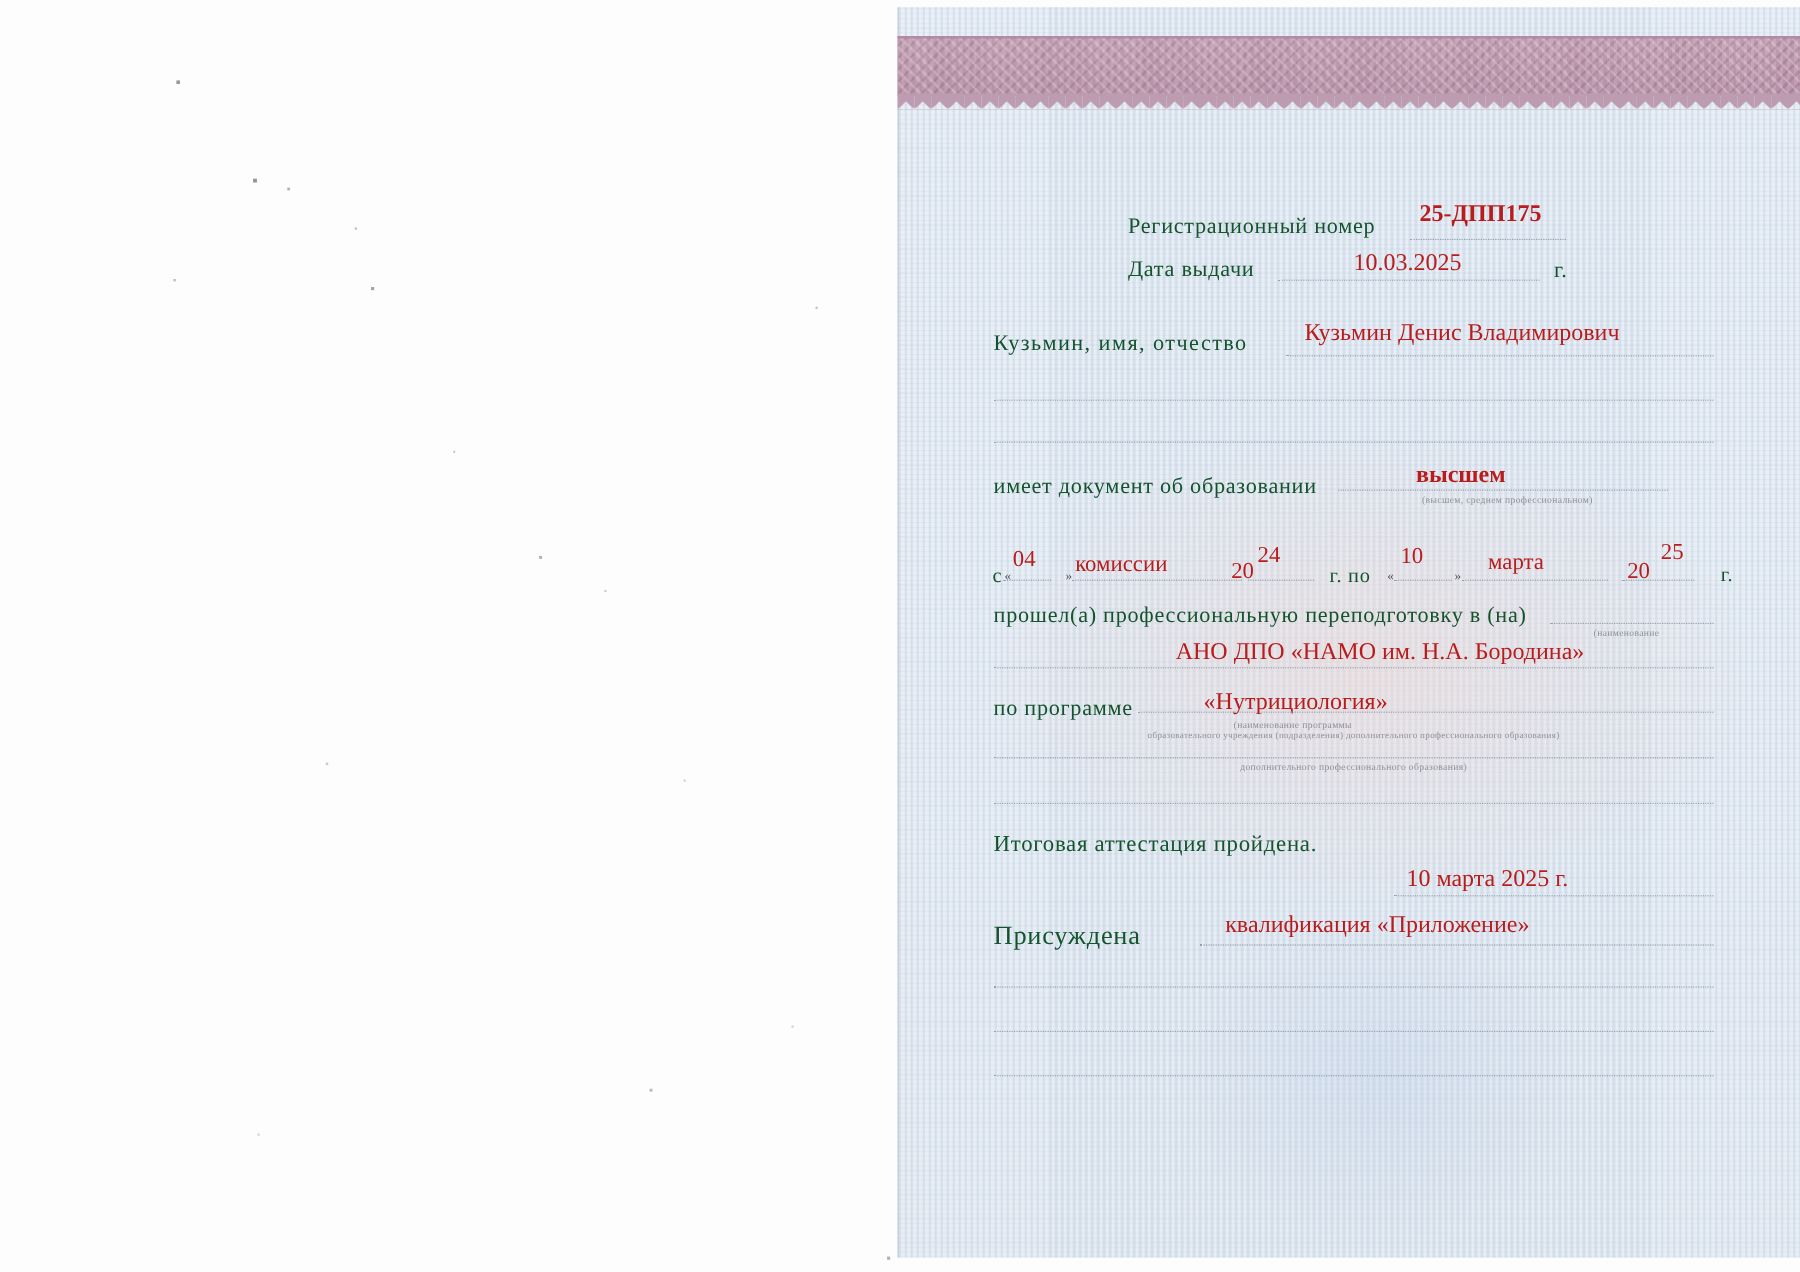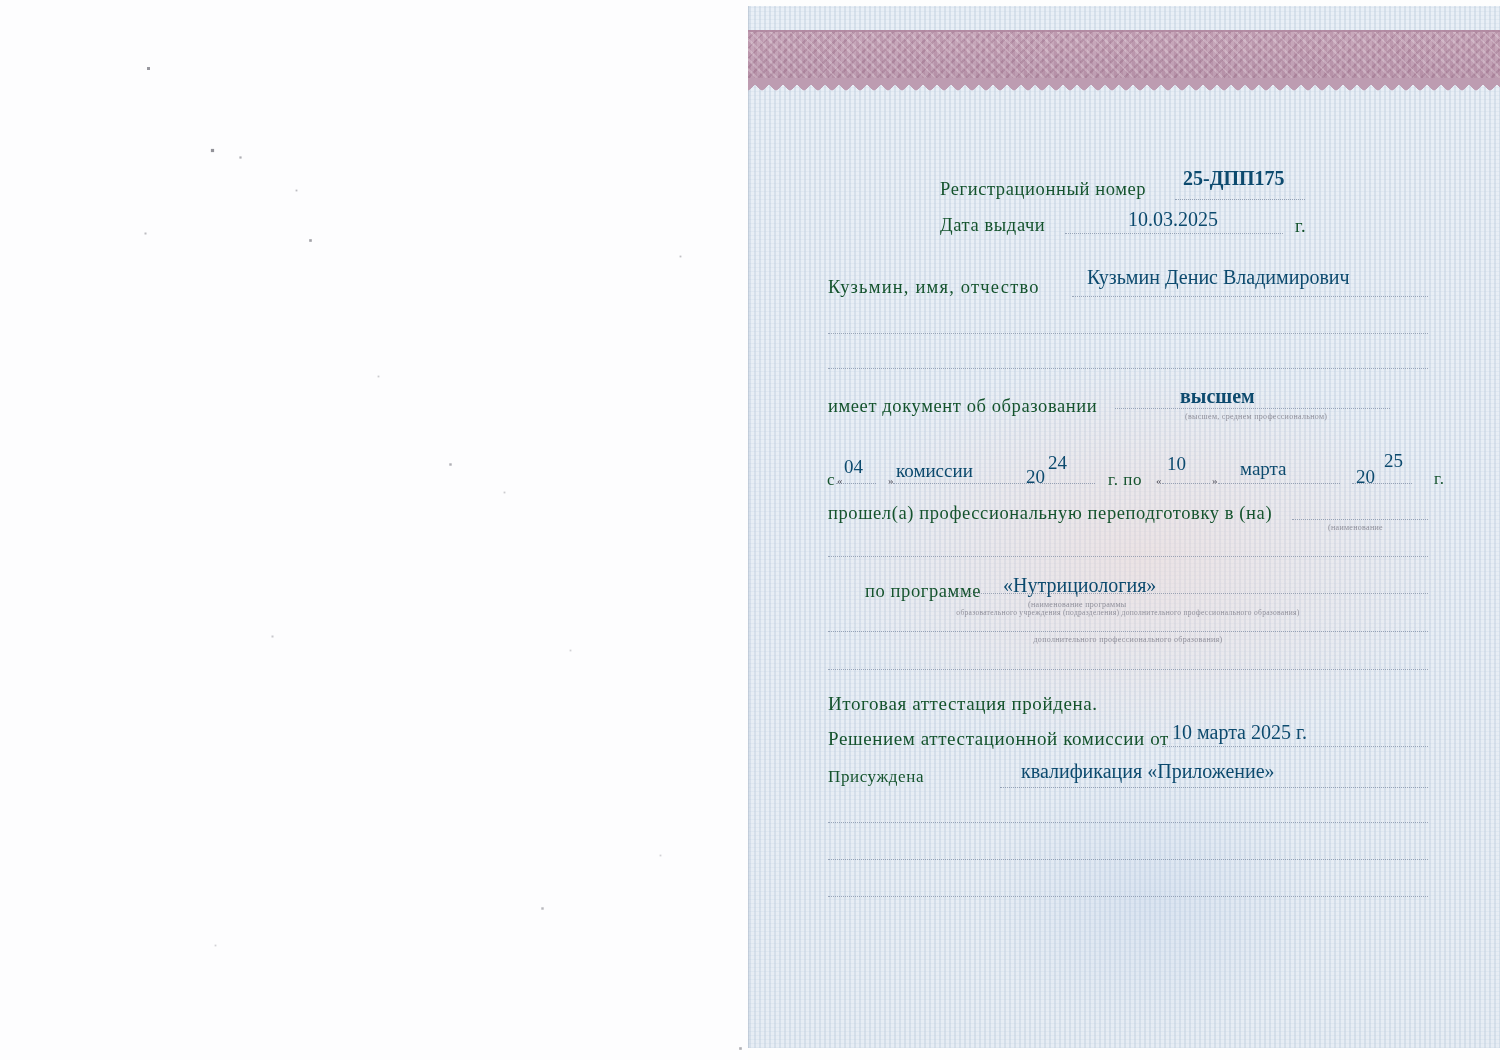--- a/index.html
+++ b/index.html
@@ -33,21 +33,21 @@
     background:
       linear-gradient(to bottom right, #bd9cb1 49.5%, rgba(0,0,0,0) 50%) 0 0/14px 13px repeat-x,
       linear-gradient(to bottom left,  #bd9cb1 49.5%, rgba(0,0,0,0) 50%) 14px 0/14px 13px repeat-x;
     background-repeat:repeat-x;}
   .watermark{position:absolute;left:980px;top:760px;width:340px;height:280px;border-radius:50%;
     background:radial-gradient(closest-side, rgba(188,206,231,.30), rgba(188,206,231,.12) 62%, rgba(188,206,231,0));}
   .abs{position:absolute;white-space:nowrap;}
   .title{font-weight:bold;font-size:24px;color:#23232d;letter-spacing:.5px;}
   .serial{font-size:24px;letter-spacing:2.5px;color:#b2525c;}
   .lbl{font-size:18.5px;color:#14532d;letter-spacing:.6px;}
-  .val{font-size:20px;color:#0c4a6e;}
+  .val{font-size:20px;color:#b91c1c;}
   .bold{font-weight:bold;}
   .hint{font-size:8px;color:#8f8f9a;letter-spacing:.3px;}
   .dline{position:absolute;border-bottom:1.5px dotted rgba(112,128,152,.65);height:0;}
   .center{text-align:center;white-space:nowrap;}
 </style>
 </head>
 <body>
 
 <div class="canvas">
 
@@ -101,40 +101,40 @@
   <div class="dline" style="left:1218px;top:483px;width:122px;"></div>
   <div class="abs val" style="left:1356px;top:466px;font-size:19px;">20</div>
   <div class="abs val" style="left:1384px;top:450px;font-size:19px;">25</div>
   <div class="dline" style="left:1352px;top:483px;width:60px;"></div>
   <div class="abs lbl" style="left:1434px;top:469px;font-size:17px;">г.</div>
 
   <div class="abs lbl" style="left:828px;top:503px;">прошел(а) профессиональную переподготовку в (на)</div>
   <div class="dline" style="left:1292px;top:519px;width:136px;"></div>
   <div class="abs hint" style="left:1328px;top:523px;">(наименование</div>
 
+  <div class="abs val center" style="left:870px;top:532px;width:560px;">АНО ДПО «НАМО им. Н.А. Бородина»</div>
   <div class="dline" style="left:828px;top:556px;width:600px;"></div>
   <div class="abs hint center" style="left:828px;top:560px;width:600px;font-size:7.5px;margin-top:48px;">образовательного учреждения (подразделения) дополнительного профессионального образования)</div>
 
-  <div class="abs lbl" style="left:828px;top:581px;margin-left:37px;">по программе</div>
+  <div class="abs lbl" style="left:828px;top:581px;">по программе</div>
   <div class="abs val" style="left:1003px;top:574px;">«Нутрициология»</div>
   <div class="dline" style="left:948px;top:593px;width:480px;"></div>
   <div class="abs hint" style="left:1028px;top:600px;">(наименование программы</div>
 
   <div class="dline" style="left:828px;top:631px;width:600px;"></div>
   <div class="abs hint center" style="left:828px;top:635px;width:600px;">дополнительного профессионального образования)</div>
 
   <div class="dline" style="left:828px;top:669px;width:600px;"></div>
 
   <div class="abs lbl" style="left:828px;top:693px;font-size:19px;">Итоговая аттестация пройдена.</div>
 
-  <div class="abs lbl" style="left:828px;top:728px;font-size:19px;">Решением аттестационной комиссии от</div>
   <div class="abs val" style="left:1172px;top:721px;">10 марта 2025 г.</div>
   <div class="dline" style="left:1162px;top:746px;width:266px;"></div>
 
-  <div class="abs lbl" style="left:828px;top:767px;font-size:17px;">Присуждена</div>
+  <div class="abs lbl" style="left:828px;top:767px;font-size:22px;">Присуждена</div>
   <div class="abs val" style="left:1021px;top:760px;font-weight:500;">квалификация «Приложение»</div>
   <div class="dline" style="left:1000px;top:787px;width:428px;"></div>
 
   <div class="dline" style="left:828px;top:822px;width:600px;"></div>
   <div class="dline" style="left:828px;top:859px;width:600px;"></div>
   <div class="dline" style="left:828px;top:896px;width:600px;"></div>
 
 </div>
 
 </body></html>

